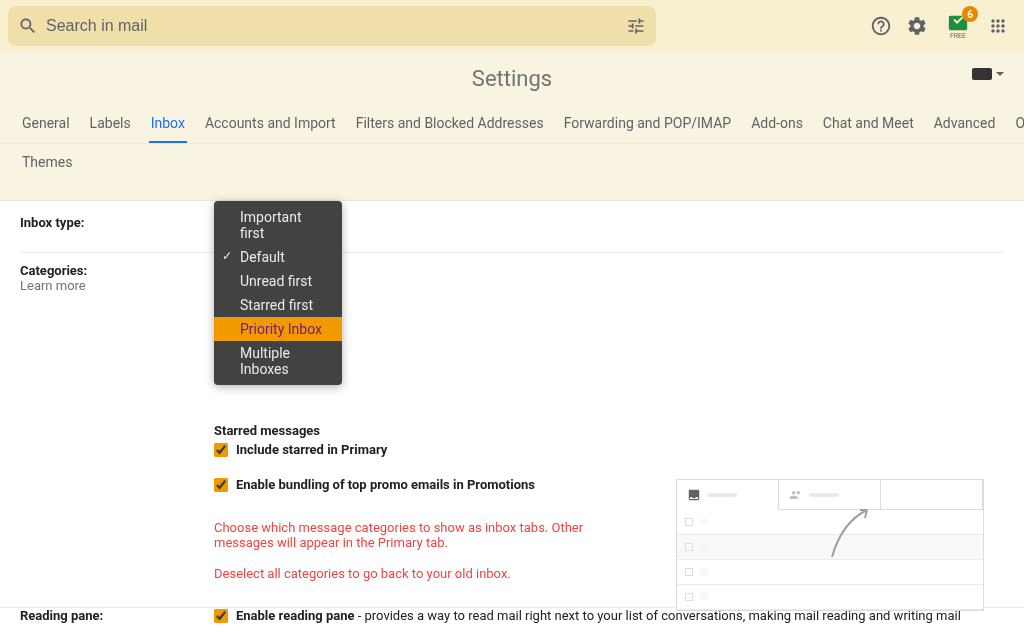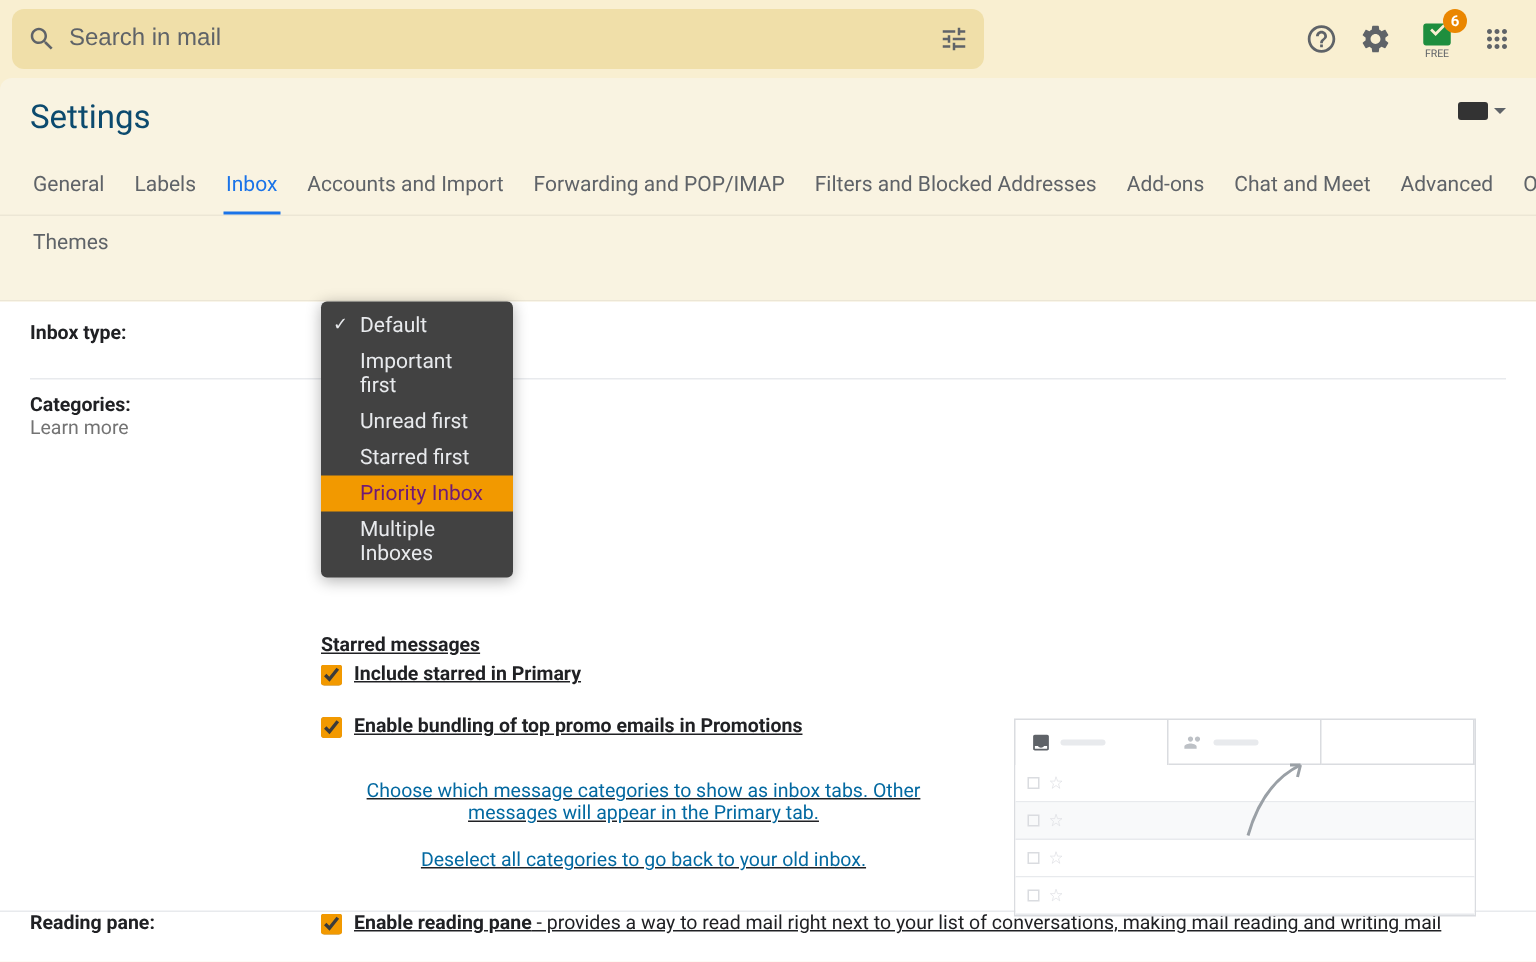--- a/index.html
+++ b/index.html
@@ -15,52 +15,52 @@
     .header-right { margin-left: auto; display: flex; align-items: center; gap: 14px; padding-right: 10px; }
     .header-icon { width: 22px; height: 22px; fill: #5f6368; cursor: pointer; }
     .free-badge { position: relative; width: 32px; height: 32px; display: flex; flex-direction: column; align-items: center; justify-content: center; }
     .free-badge .check { width: 22px; height: 22px; fill: #1e8e3e; }
     .free-badge .count { position: absolute; top: -4px; right: -4px; background: #ea8600; color: white; font-size: 10px; border-radius: 50%; width: 16px; height: 16px; display: flex; align-items: center; justify-content: center; font-weight: bold; }
     .free-badge .label { font-size: 7px; color: #5f6368; margin-top: -2px; text-align: right; }
     .apps-icon { width: 20px; height: 20px; fill: #5f6368; cursor: pointer; }
     
     
     .settings-panel { background: #f9f3e1; margin: 0; border-radius: 8px 0 0 0; position: relative; }
-    .settings-title { font-size: 22px; font-weight: 400; padding: 14px 20px; color: #0c4a6e; }
+    .settings-title { font-size: 22px; font-weight: 400; padding: 14px 20px; color: #737373; text-align: center; }
     .input-tools { position: absolute; right: 20px; top: 16px; display: flex; align-items: center; gap: 4px; }
     .keyboard-icon { width: 20px; height: 12px; background: #333; border-radius: 2px; }
     .dropdown-arrow { width: 0; height: 0; border-left: 4px solid transparent; border-right: 4px solid transparent; border-top: 4px solid #5f6368; }
     
     
     .tabs { display: flex; gap: 16px; padding: 0 20px; border-bottom: 1px solid rgba(0,0,0,0.05); }
     .tab { padding: 10px 2px; font-size: 14px; color: #5f6368; cursor: pointer; white-space: nowrap; border-bottom: 2px solid transparent; }
     .tab.active { color: #1a73e8; border-bottom-color: #1a73e8; }
     .tabs-row2 { padding: 0 20px; display: flex; }
     .tabs-row2 .tab { padding: 10px 2px 28px; }
     
     
     .content { background: white; padding: 14px 0 0 0; position: relative; height: 476px; }
     .section { display: flex; padding: 0 20px; }
     .section-label { width: 194px; font-size: 13px; font-weight: bold; color: #202124; padding-top: 0; }
     .section-label .link { font-weight: normal; color: #737373; cursor: pointer; font-size: 13px; }
-    .section-content { flex: 1; font-size: 13px; text-decoration: underline; }
+    .section-content { flex: 1; font-size: 13px; }
     
     
     .dropdown-menu { position: absolute; left: 214px; top: 0; background: #424242; border-radius: 4px; box-shadow: 0 2px 10px rgba(0,0,0,0.3); padding: 4px 0; z-index: 100; width: 128px; }
     .dropdown-item { padding: 4px 14px 4px 26px; color: #e8eaed; font-size: 14px; cursor: pointer; position: relative; }
     .dropdown-item.checked::before { content: '✓'; position: absolute; left: 8px; font-size: 12px; }
     .dropdown-item.highlighted { background: #f29900; color: #701a75; }
     
     .divider { border: none; border-top: 1px solid #e8eaed; margin: 10px 20px; }
     
     .subsection-title { font-weight: bold; font-size: 13px; margin-bottom: 4px; }
     .checkbox-row { display: flex; align-items: center; gap: 8px; margin-bottom: 12px; }
     .checkbox { width: 14px; height: 14px; accent-color: #f29900; cursor: pointer; }
     .checkbox-label { font-size: 13px; font-weight: bold; }
-    .desc-text { font-size: 13px; color: #0369a1; margin-bottom: 16px; max-width: 430px; text-align: center; }
+    .desc-text { font-size: 13px; color: #ef4444; margin-bottom: 16px; max-width: 430px; }
     
     .categories-illustration { position: absolute; right: 40px; top: 278px; width: 308px; height: 132px; border: 1px solid #dadce0; }
     .cat-tabs { display: flex; height: 30px; }
     .cat-tab { flex: 1; border-right: 1px solid #dadce0; border-bottom: 1px solid #dadce0; display: flex; align-items: center; padding: 0 10px; gap: 6px; }
     .cat-tab.active { border-bottom: none; }
     .cat-tab-icon { width: 14px; height: 14px; fill: #80868b; }
     .cat-tab-bar { width: 30px; height: 4px; background: #e8eaed; border-radius: 2px; }
     .cat-row { height: 25px; border-bottom: 1px solid #e8eaed; display: flex; align-items: center; padding: 0 8px; gap: 6px; background: #fff; }
     .cat-row.alt { background: #f8f9fa; }
     .cat-checkbox { width: 8px; height: 8px; border: 1px solid #dadce0; }
@@ -110,42 +110,42 @@
   <div class="settings-title">Settings</div>
   <div class="input-tools">
     <div class="keyboard-icon"></div>
     <div class="dropdown-arrow"></div>
   </div>
   <div class="tabs" id="tabs-row1">
       <div class="tab">General</div>
       <div class="tab">Labels</div>
       <div class="tab active">Inbox</div>
       <div class="tab">Accounts and Import</div>
+      <div class="tab">Filters and Blocked Addresses</div>
       <div class="tab">Forwarding and POP/IMAP</div>
-      <div class="tab">Filters and Blocked Addresses</div>
       <div class="tab">Add-ons</div>
       <div class="tab">Chat and Meet</div>
       <div class="tab">Advanced</div>
       <div class="tab">Offline</div>
     </div>
   <div class="tabs tabs-row2" id="tabs-row2">
       <div class="tab">Themes</div>
     </div>
 </div>
 
 <div class="content">
 
   <div class="section">
     <div class="section-label">Inbox type:</div>
     <div class="section-content"></div>
   </div>
 
   <div class="dropdown-menu" id="dropdown-menu">
+      <div class="dropdown-item">Important first</div>
       <div class="dropdown-item checked">Default</div>
-      <div class="dropdown-item">Important first</div>
       <div class="dropdown-item">Unread first</div>
       <div class="dropdown-item">Starred first</div>
       <div class="dropdown-item highlighted">Priority Inbox</div>
       <div class="dropdown-item">Multiple Inboxes</div>
     </div>
 
   <hr class="divider" style="margin-top:22px;">
 
   <div class="section">
     <div class="section-label">

